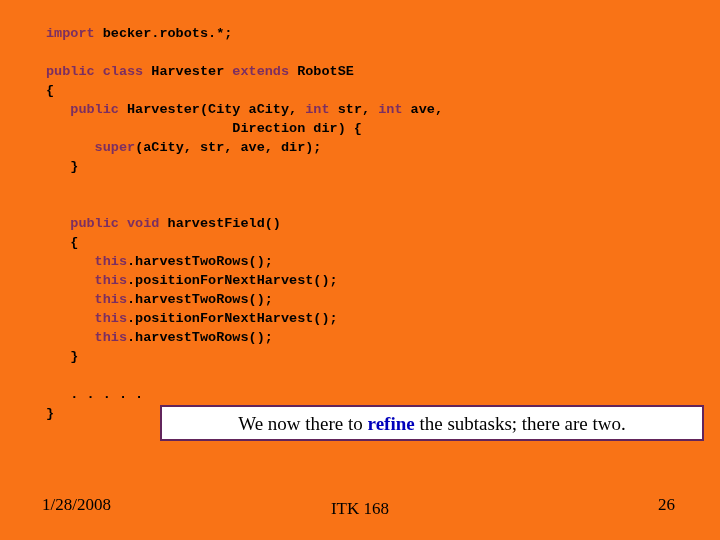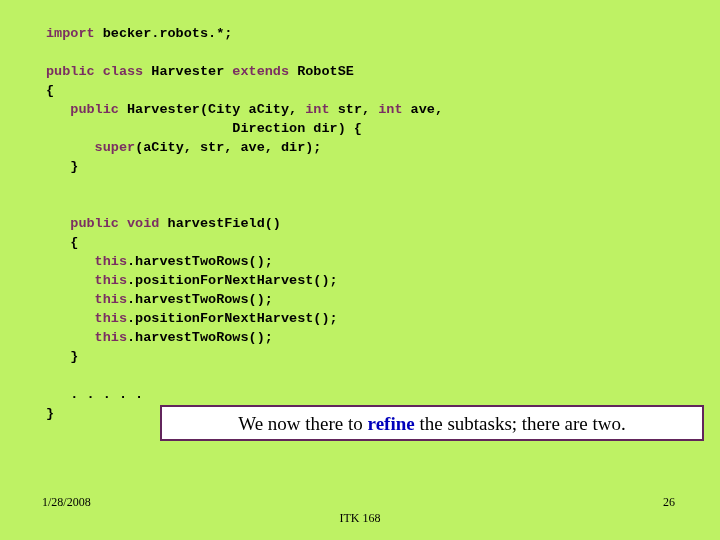--- a/index.html
+++ b/index.html
@@ -14,21 +14,21 @@
     overflow: hidden;
     position: relative;
   }
 
   #slide {
     position: absolute;
     left: 0;
     top: 0;
     width: 720px;
     height: 540px;
-    background: #bef264;
+    background: #f97316;
   }
 
   
   .code-block {
     position: absolute;
     left: 46px;
     top: 24px;
     width: 640px;
     font-family: "Liberation Mono", "DejaVu Sans Mono", monospace;
     font-size: 13.5px;
@@ -79,32 +79,32 @@
   }
 
   
   .footer {
     position: absolute;
     left: 0;
     top: 495px;
     width: 720px;
     height: 20px;
     font-family: "Liberation Serif", serif;
-    font-size: 12px;
+    font-size: 17px;
     color: #000000;
   }
   .footer-date {
     position: absolute;
     left: 42px;
     top: 0;
   }
   .footer-center {
     position: absolute;
     left: 0;
-    top: 16px;
+    top: 4px;
     width: 720px;
     text-align: center;
   }
   .footer-page {
     position: absolute;
     right: 45px;
     top: 0;
   }
 </style>
 </head>

